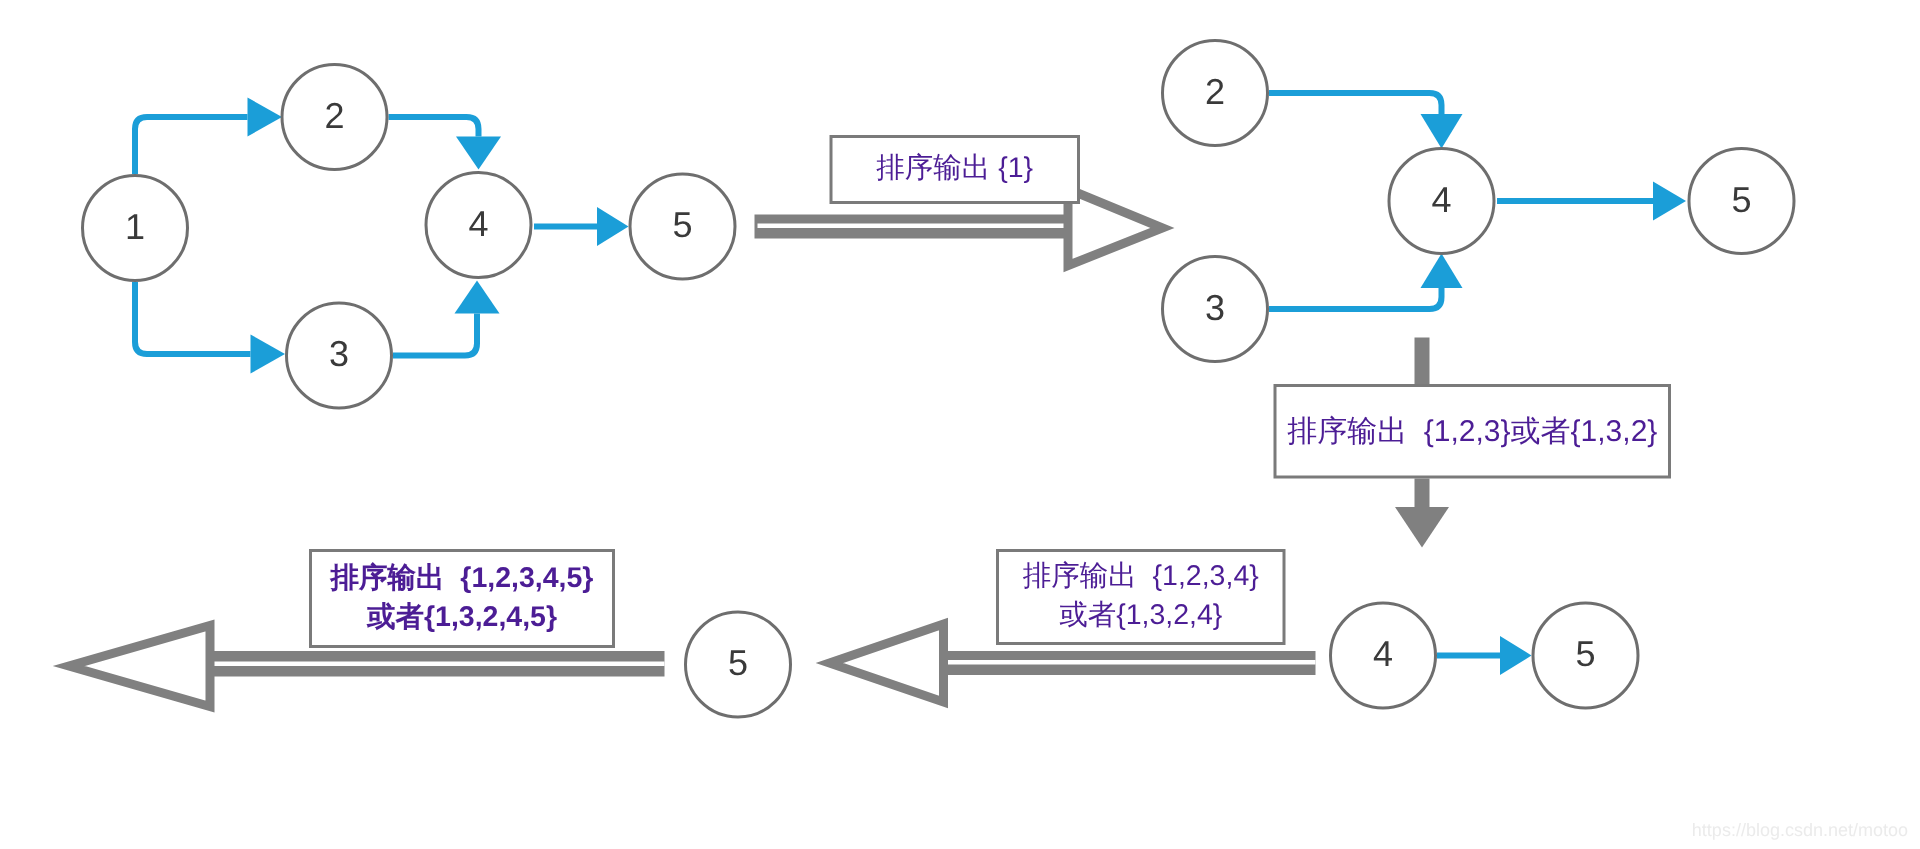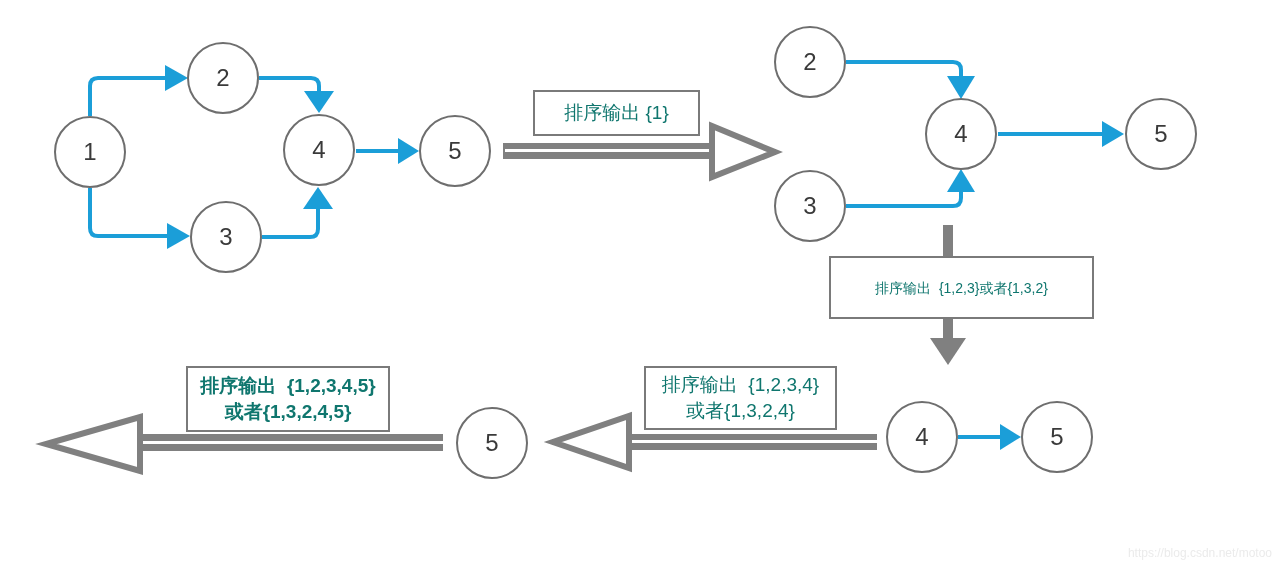--- a/index.html
+++ b/index.html
@@ -34,24 +34,25 @@
     position: absolute;
     box-sizing: border-box;
     border: 2px solid #7a7a7a;
     background: #ffffff;
     display: flex;
     flex-direction: column;
     align-items: center;
     justify-content: center;
     font-size: 19px;
     line-height: 26px;
-    color: #0f766e;
+    color: #4c1d95;
     white-space: pre;
     z-index: 3;
     text-align: center;
+    margin-left: 20px;
   }
   .watermark {
     position: absolute;
     right: 8px;
     bottom: 6px;
     font-size: 12px;
     color: #ebebeb;
     z-index: 1;
   }
 </style>
@@ -130,21 +131,21 @@
 
   <div class="node" style="left:886px;  top:401px;">4</div>
   <div class="node" style="left:1021px; top:401px;">5</div>
 
   <div class="node" style="left:456px; top:407px;">5</div>
 
   <div class="label-box" style="left:533px; top:90px; width:167px; height:46px;">
     <div>排序输出 {1}</div>
   </div>
 
-  <div class="label-box" style="left:829px; top:256px; width:265px; height:63px; font-size:14px;">
+  <div class="label-box" style="left:829px; top:256px; width:265px; height:63px; font-size:20px;">
     <div>排序输出  {1,2,3}或者{1,3,2}</div>
   </div>
 
   <div class="label-box" style="left:644px; top:366px; width:193px; height:64px;">
     <div>排序输出  {1,2,3,4}</div>
     <div>或者{1,3,2,4}</div>
   </div>
 
   <div class="label-box" style="left:186px; top:366px; width:204px; height:66px;font-weight:bold;">
     <div>排序输出  {1,2,3,4,5}</div>

